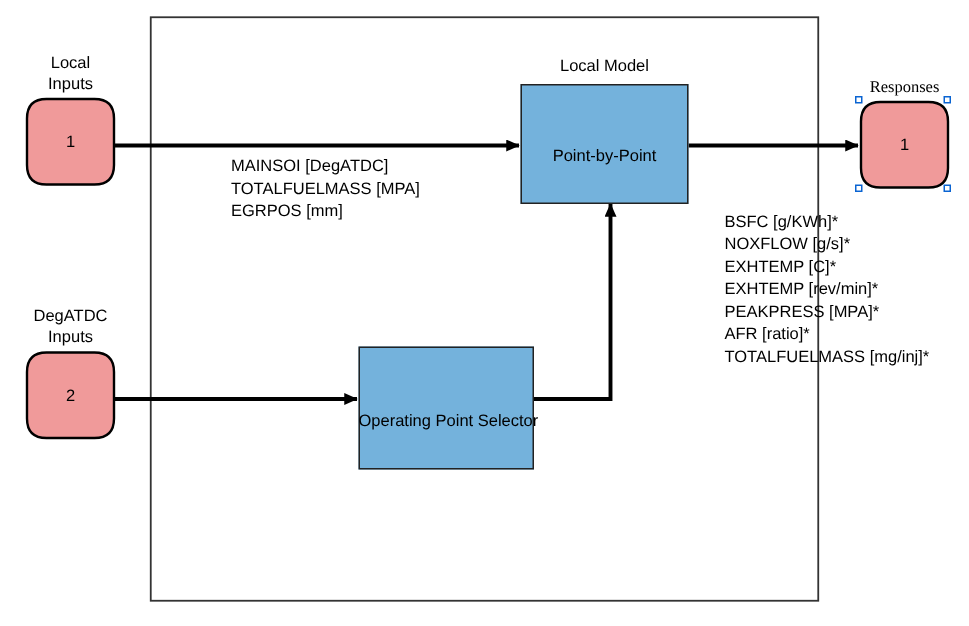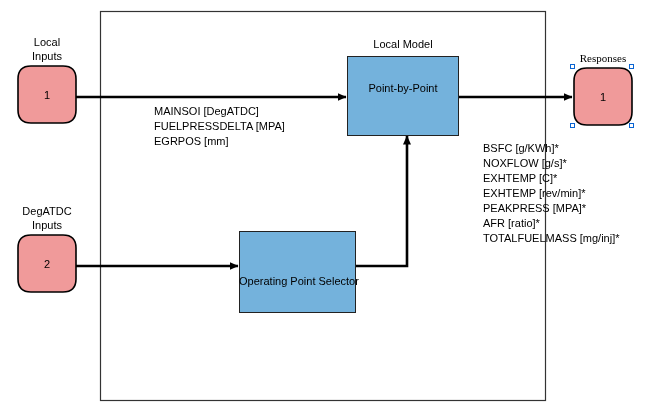--- a/index.html
+++ b/index.html
@@ -121,27 +121,27 @@
   <div class="io-caption" style="left:18px; top:204px; width:58px;">
     <div>DegATDC</div>
     <div>Inputs</div>
   </div>
   <div class="node-num" style="left:18px; top:258px; width:58px;">2</div>
 
   <div class="io-caption" style="left:565px; top:51px; width:76px;font-family:Liberation Serif, serif;">Responses</div>
   <div class="node-num" style="left:574px; top:91px; width:58px;">1</div>
 
   <div class="box-title" style="left:347px; top:38px; width:112px;">Local Model</div>
-  <div class="box-title" style="left:347px; top:82px; width:112px;">Point-by-Point</div>
+  <div class="box-title" style="left:347px; top:98px; width:112px;">Point-by-Point</div>
 
   <div class="box-title" style="left:239px; top:260px; width:117px;margin-top:15px;">Operating Point Selector</div>
 
   <div class="sig-list" style="left:110px; top:104px;">
     <div>MAINSOI [DegATDC]</div>
-    <div>FUELPRESSDELTA [MPA]</div>
+    <div>TOTALFUELMASS [MPA]</div>
     <div>EGRPOS [mm]</div>
   </div>
 
 
   <div class="sig-list" style="left:439px; top:141px;">
     <div>BSFC [g/KWh]*</div>
     <div>NOXFLOW [g/s]*</div>
     <div>EXHTEMP [C]*</div>
     <div>EXHTEMP [rev/min]*</div>
     <div>PEAKPRESS [MPA]*</div>

